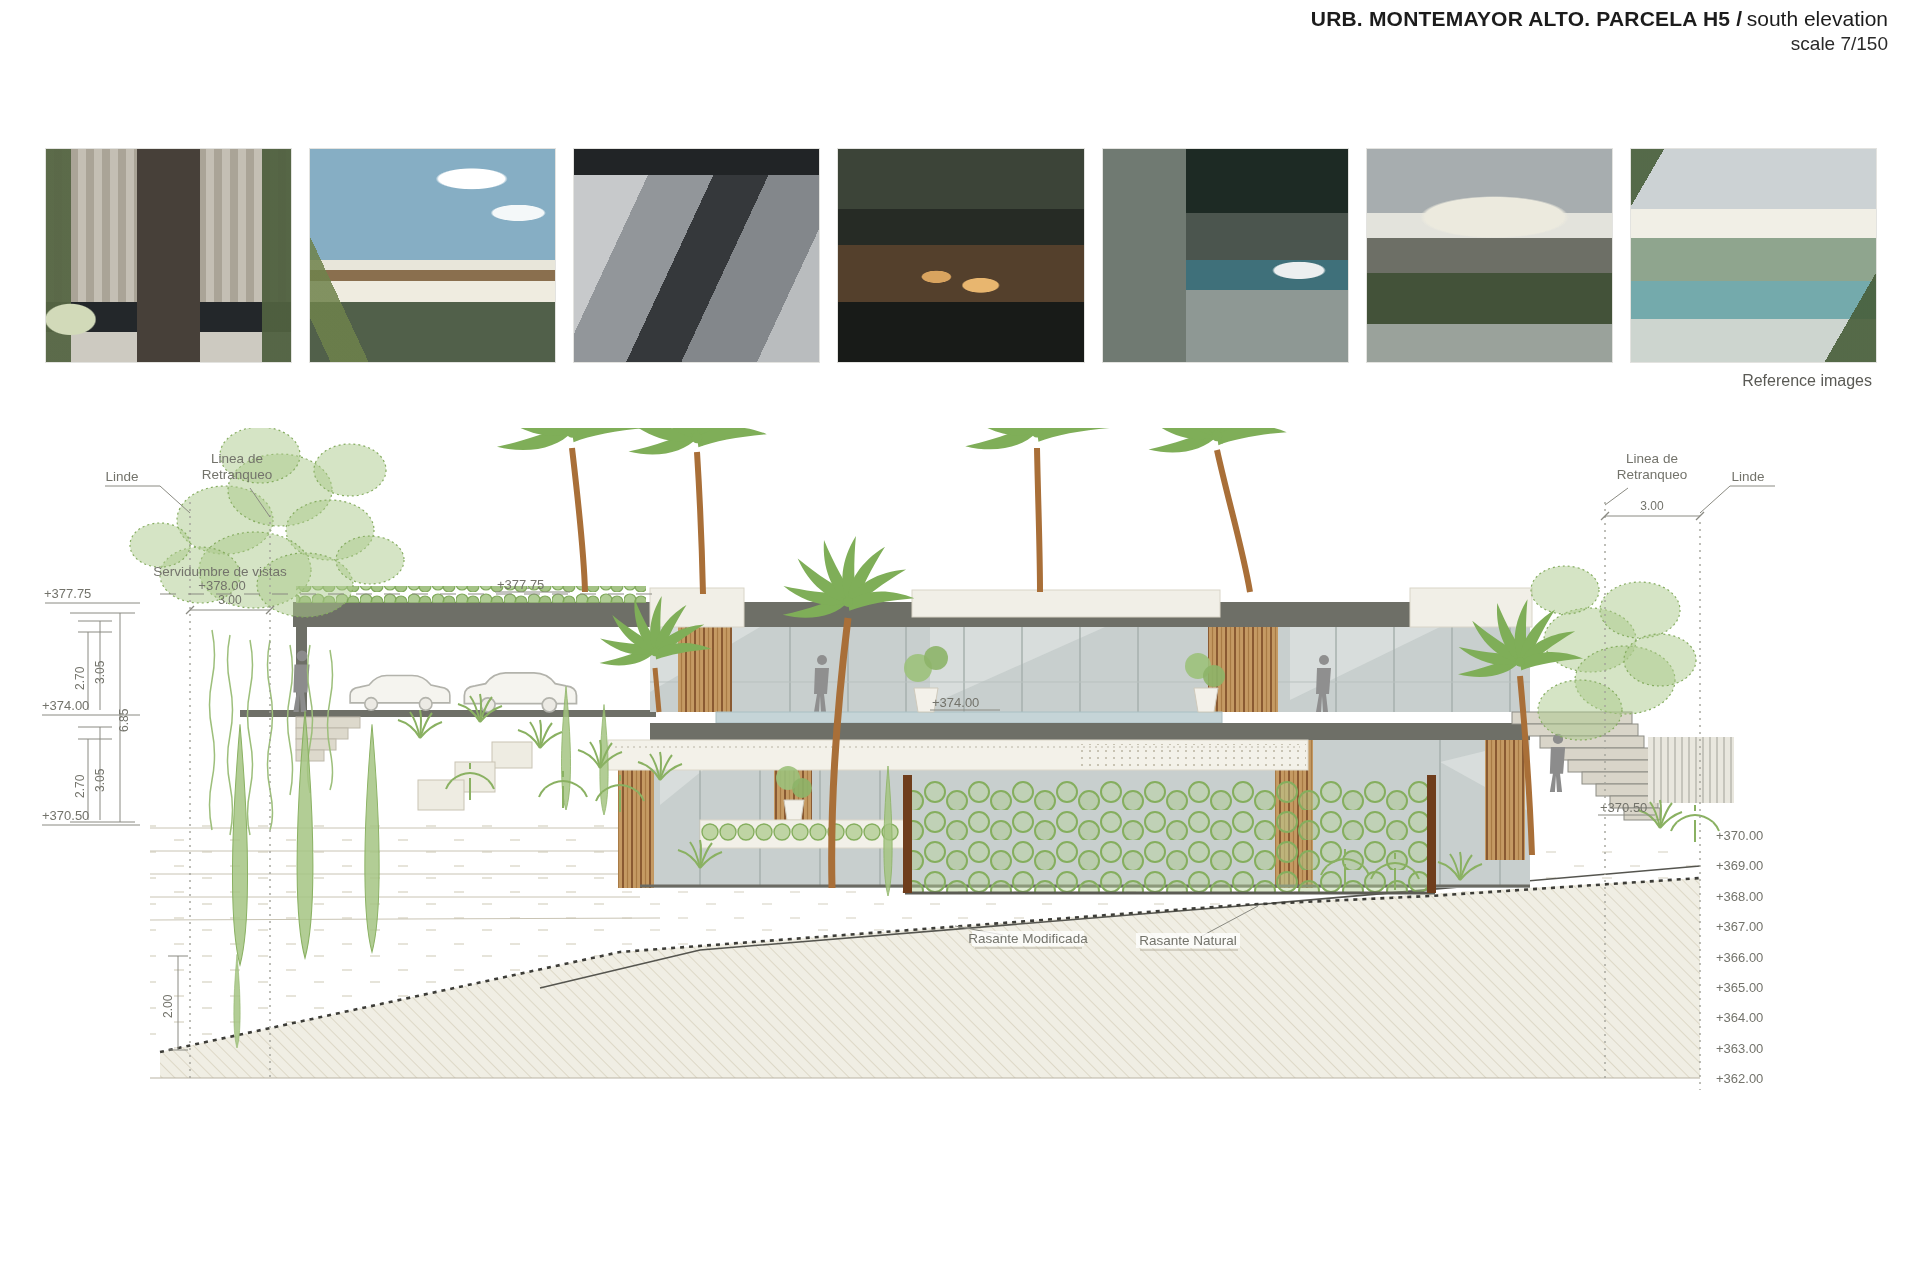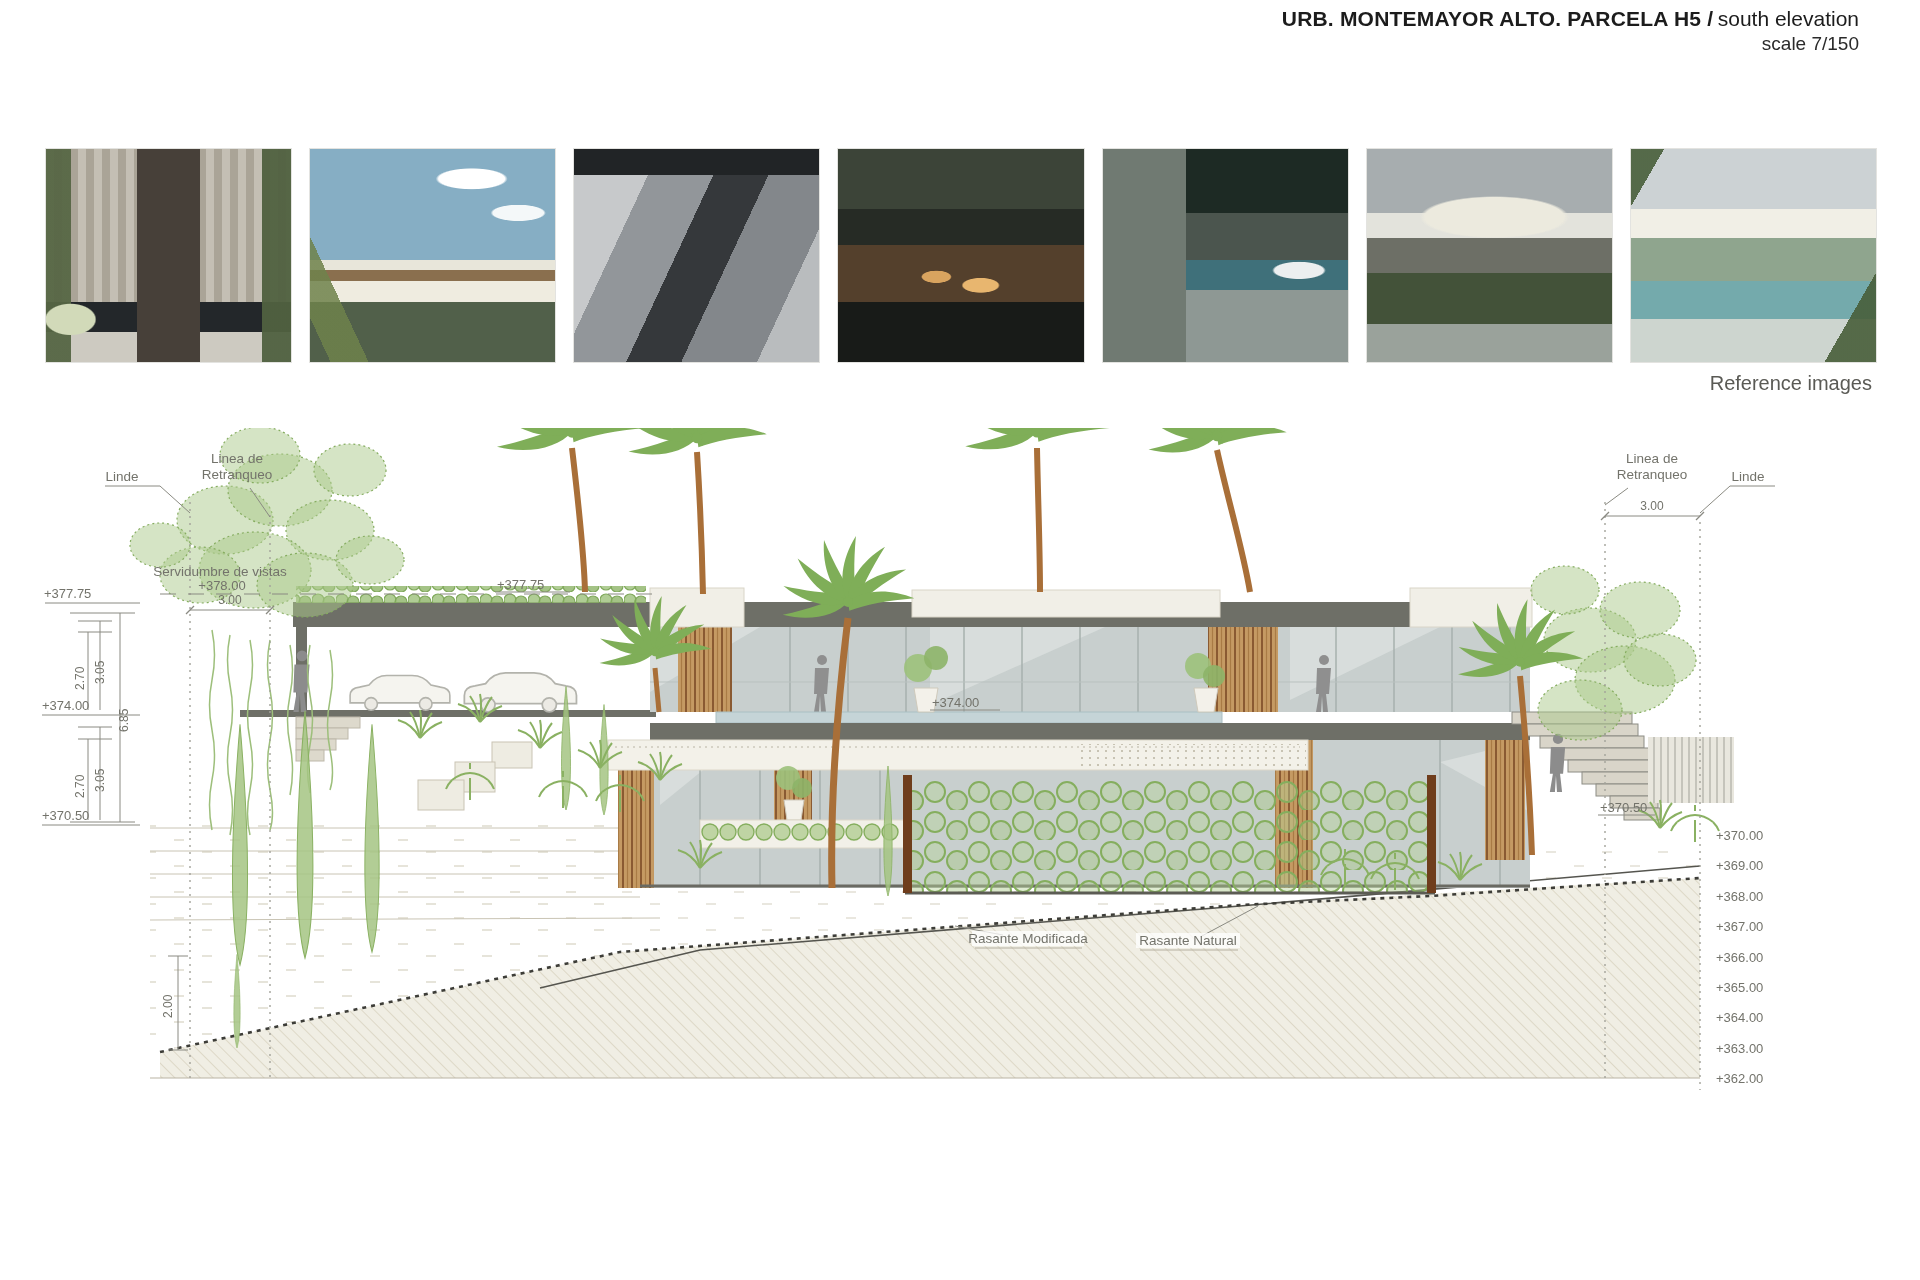--- a/index.html
+++ b/index.html
@@ -1,19 +1,19 @@
 <!DOCTYPE html>
 <html><head>
 <meta charset="utf-8">
 <style>
   html,body{margin:0;padding:0;background:#ffffff;font-family:"Liberation Sans",sans-serif;}
   #page{position:relative;width:1920px;height:1280px;background:#fff;overflow:hidden;}
 
   
-  .header{position:absolute;top:6px;right:61px;text-align:right;color:#1c1c1c;line-height:1.25;}
+  .header{position:absolute;top:6px;right:32px;text-align:right;color:#1c1c1c;line-height:1.25;}
   .header .t-bold{font-weight:bold;font-size:21px;letter-spacing:.2px;}
   .header .t-reg{font-weight:normal;font-size:21px;}
   .header .t-scale{font-size:19px;color:#2a2a2a;}
 
   
   .ref-row{position:absolute;top:148px;left:45px;width:1832px;display:flex;gap:17px;}
   .ref-tile{flex:1 1 0;height:215px;border:1px solid #e3e3e0;box-sizing:border-box;}
   .rt1{background:
     radial-gradient(ellipse 42px 26px at 10% 80%, #d2dab9 0 58%, rgba(0,0,0,0) 62%),
     linear-gradient(90deg, rgba(86,102,68,.95) 0 10%, rgba(0,0,0,0) 10% 88%, rgba(80,97,64,.95) 88%),
@@ -35,21 +35,21 @@
   .rt5{background:
     radial-gradient(ellipse 42px 14px at 80% 57%, #eceff0 0 58%, rgba(0,0,0,0) 64%),
     linear-gradient(90deg, #707a72 0 34%, rgba(0,0,0,0) 34%),
     linear-gradient(180deg, #1d2a24 0 30%, #4b554e 30% 52%, #3f707a 52% 66%, #8e9894 66%);}
   .rt6{background:
     radial-gradient(ellipse 120px 34px at 52% 32%, #eceade 0 58%, rgba(0,0,0,0) 62%),
     linear-gradient(180deg, #a7adaf 0 30%, #e3e3dc 30% 42%, #6d6f66 42% 58%, #435239 58% 82%, #9aa29b 82%);}
   .rt7{background:
     linear-gradient(120deg, rgba(72,94,58,.9) 0 9%, rgba(0,0,0,0) 9% 86%, rgba(72,94,58,.9) 86%),
     linear-gradient(180deg, #ccd2d4 0 28%, #f1efe6 28% 42%, #8fa58e 42% 62%, #74aaac 62% 80%, #cdd5cf 80%);}
-  .ref-caption{position:absolute;top:372px;right:48px;font-size:20px;color:#5a5a55;margin-left:6px;}
+  .ref-caption{position:absolute;top:372px;right:48px;font-size:16px;color:#5a5a55;margin-left:6px;}
 
   
   .sheet{position:absolute;top:428px;left:0;}
   text{font-family:"Liberation Sans",sans-serif;fill:#73736b;}
   .lbl{font-size:13.5px;}
   .lvl{font-size:13px;}
   .dim{font-size:12px;}
 </style>
 </head>
 <body>

